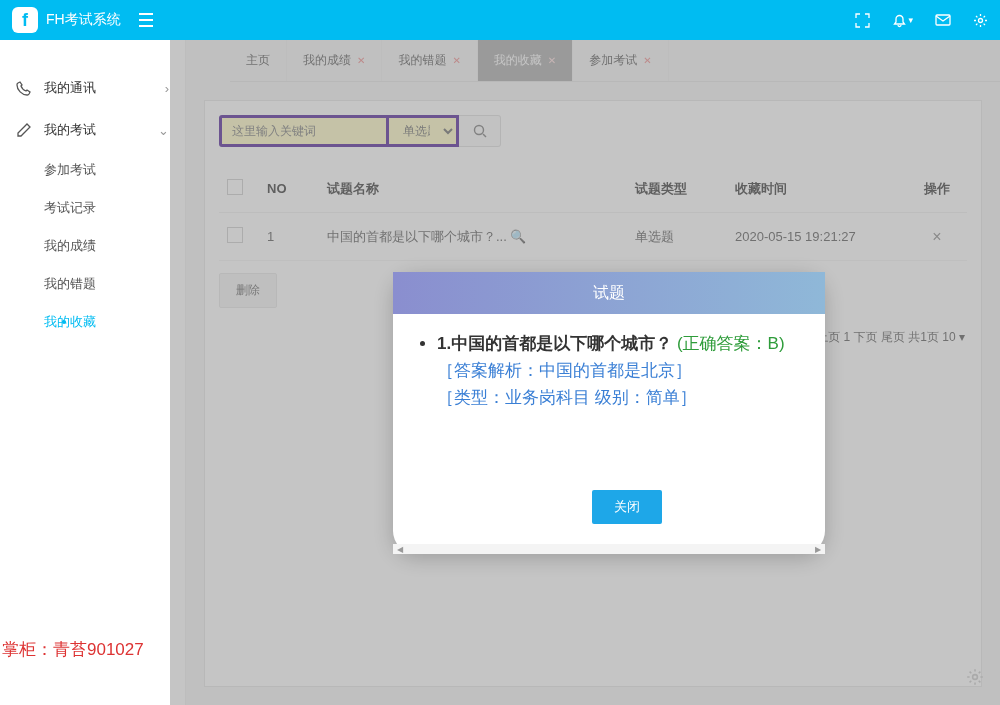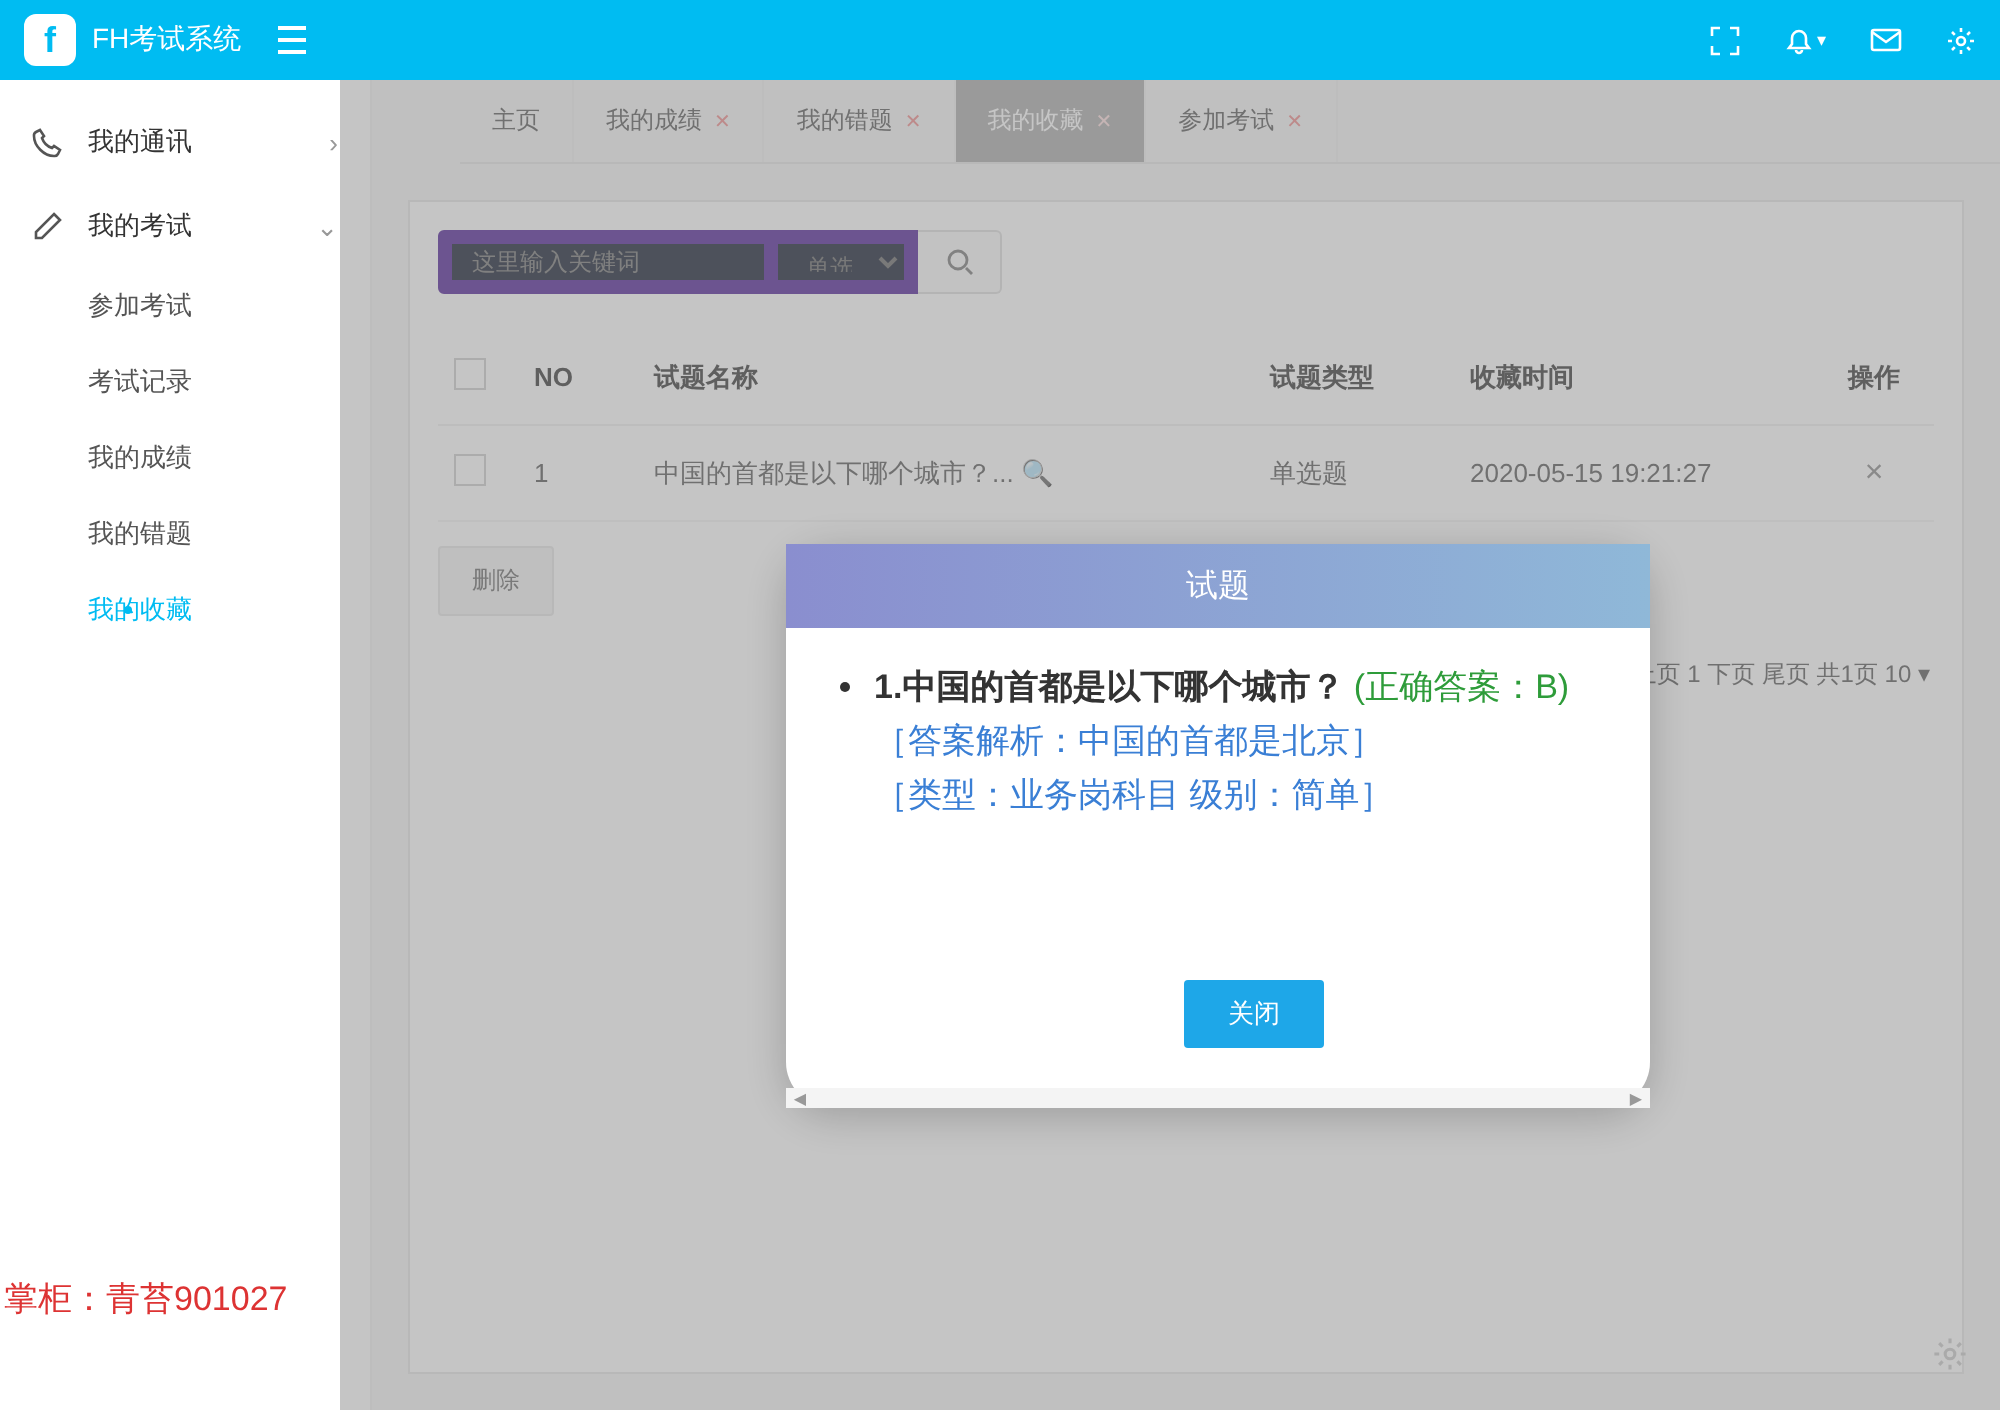--- a/index.html
+++ b/index.html
@@ -8,38 +8,38 @@
 .topbar { height:40px; background:#00bcf2; display:flex; align-items:center; padding:0 12px; color:#fff; }
 .logo { width:26px; height:26px; background:#fff; border-radius:6px; display:flex; align-items:center; justify-content:center; color:#00bcf2; font-weight:bold; font-size:18px; margin-right:8px; }
 .app-title { font-size:14px; margin-right:14px; }
 .menu-toggle { width:22px; height:22px; display:flex; align-items:center; justify-content:center; cursor:pointer; }
 .menu-toggle svg { stroke:#fff; }
 .top-spacer { flex:1; }
 .top-icons { display:flex; gap:22px; align-items:center; }
 .top-icons span { cursor:pointer; display:flex; align-items:center; }
 
 .layout { display:flex; height:665px; }
-.sidebar { width:186px; background:#fff; border-right:1px solid #eee; padding-top:10px; }
+.sidebar { width:186px; background:#fff; border-right:1px solid #eee; padding-top:27px; }
 .side-item { display:flex; align-items:center; padding:12px 16px; color:#333; cursor:pointer; font-size:13px; position:relative; }
 .side-item .icon { width:18px; margin-right:10px; display:flex; align-items:center; }
 .side-item .chev { margin-left:auto; color:#999; }
 .side-sub { padding-left:44px; font-size:13px; color:#555; }
 .side-sub div { padding:10px 0; cursor:pointer; }
 .side-sub div.active { color:#00bcf2; }
 .side-sub-indicator { position:absolute; left:18px; width:4px; height:4px; background:#00bcf2; border-radius:50%; top:50%; transform:translateY(-50%); }
 
 .main { flex:1; background:#f5f5f5; display:flex; flex-direction:column; position:relative; }
 .tabs { display:flex; background:#f5f5f5; border-bottom:1px solid #e5e5e5; font-size:12px;margin-left:44px; }
 .tab { padding:12px 16px; color:#555; cursor:pointer; display:flex; align-items:center; gap:6px; border-right:1px solid #eee; }
 .tab.active { background:#a8a8a8; color:#fff; }
 .tab .close { color:#e88; font-size:10px; }
 
 .panel { margin:18px; background:#fff; border:1px solid #e5e5e5; flex:1; padding:14px; position:relative; }
 .tool-row { display:flex; gap:0; align-items:center; margin-bottom:18px; }
-.tool-row input, .tool-row select { height:32px; border:7px solid #4c1d95; padding:4px 10px; font-size:12px; color:#666; background:#0f172a; }
+.tool-row input, .tool-row select { height:32px; border:3px solid #4c1d95; padding:4px 10px; font-size:12px; color:#666; background:#fef9c3; }
 .tool-row input { width:170px; border-radius:3px 0 0 3px; }
 .tool-row select { width:70px; border-left:none; }
 .search-btn { width:42px; height:32px; border:1px solid #ddd; border-left:none; background:#f8f8f8; cursor:pointer; display:flex; align-items:center; justify-content:center; border-radius:0 3px 3px 0; }
 
 table { width:100%; border-collapse:collapse; font-size:13px; }
 th, td { text-align:left; padding:14px 8px; color:#333; }
 th { font-weight:bold; border-bottom:1px solid #eee; }
 td { border-bottom:1px solid #f3f3f3; color:#555; }
 .chk { width:16px; height:16px; border:1px solid #ccc; background:#fff; display:inline-block; }
 .del-btn { margin-top:12px; padding:8px 16px; background:#f3f3f3; border:1px solid #e5e5e5; color:#666; cursor:pointer; font-size:12px; border-radius:2px; }

